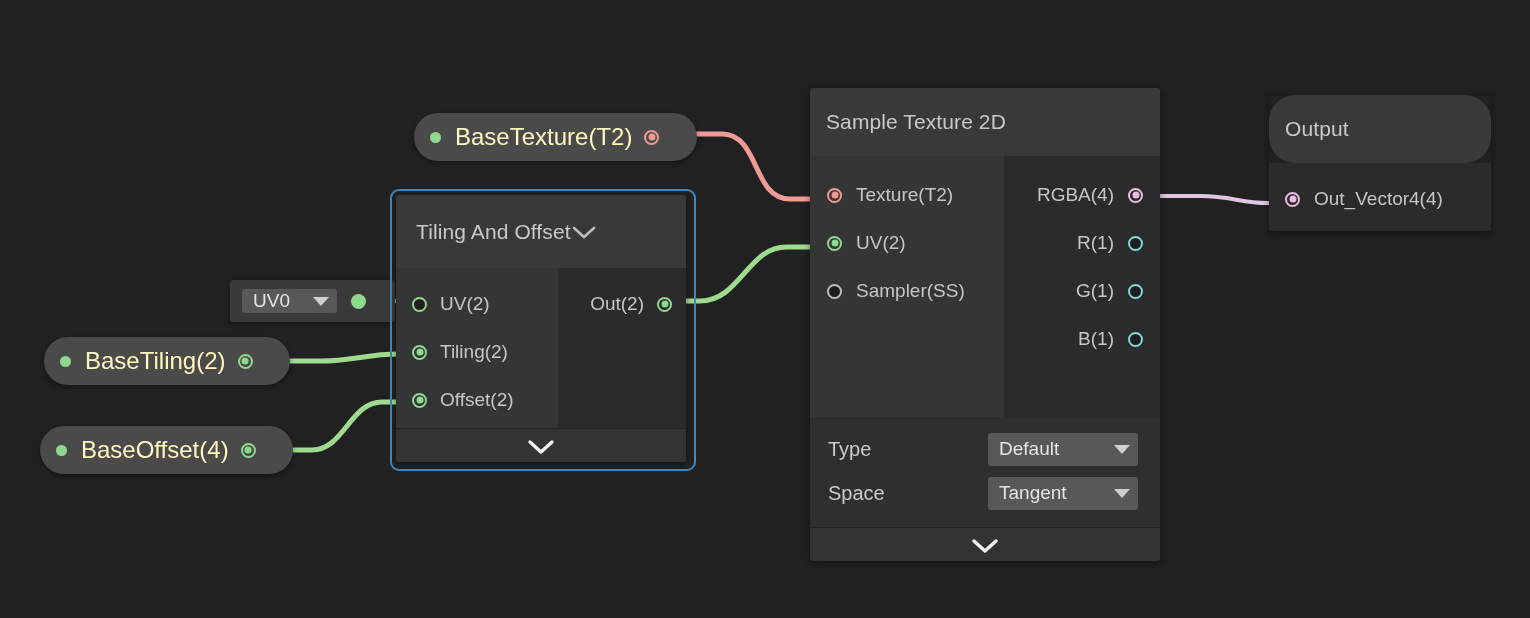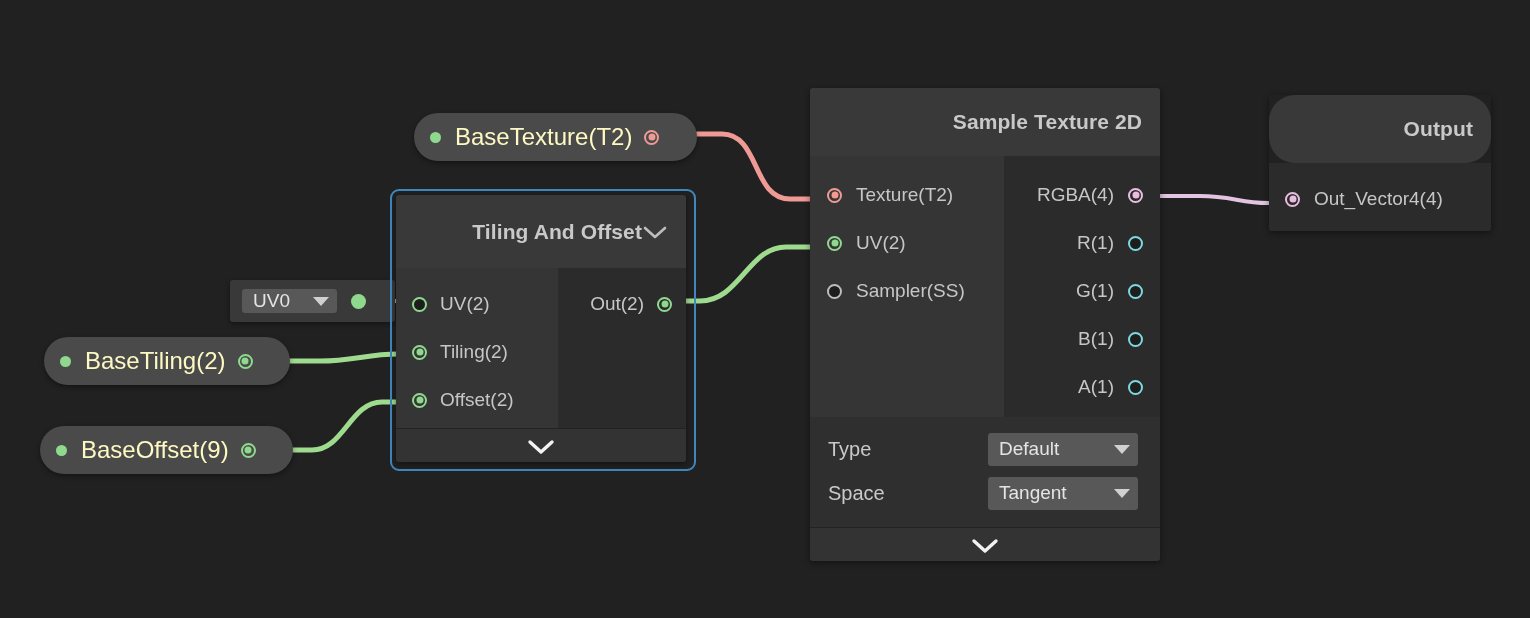--- a/index.html
+++ b/index.html
@@ -10,21 +10,21 @@
   }
   .canvas{position:absolute;inset:0;background:#212121;}
 
   
   svg.wires{position:absolute;left:0;top:0;width:1530px;height:618px;pointer-events:none;}
 
   
   .node{position:absolute;border-radius:3px;overflow:hidden;
         box-shadow:0 2px 6px rgba(0,0,0,.45);}
   .node-header{background:#393939;color:#c4c4c4;display:flex;align-items:center;
-        justify-content:flex-end;box-sizing:border-box;font-weight:bold;}
+        justify-content:flex-start;box-sizing:border-box;}
   .node-title{font-size:21px;color:#c9c9c9;letter-spacing:.1px;white-space:nowrap;}
   .node-body{background:#2b2b2b;display:flex;}
   .col-in{background:#353535;box-sizing:border-box;text-align:center;}
   .col-out{background:#2b2b2b;box-sizing:border-box;}
   .slot{display:flex;align-items:center;height:48px;box-sizing:border-box;}
   .slot.out{justify-content:flex-end;}
   .slot-label{font-size:19px;color:#c6c6c6;white-space:nowrap;}
   .collapse-bar{background:#333;display:flex;align-items:center;justify-content:center;
         border-top:1px solid #232323;}
 
@@ -102,21 +102,21 @@
   </div>
 
   <div class="pill" style="left:44px;top:337px;width:246px;">
     <span class="pill-dot"></span>
     <span class="pill-label">BaseTiling(2)</span>
     <span class="port filled p-green"></span>
   </div>
 
   <div class="pill" style="left:40px;top:426px;width:253px;">
     <span class="pill-dot"></span>
-    <span class="pill-label">BaseOffset(9)</span>
+    <span class="pill-label">BaseOffset(4)</span>
     <span class="port filled p-green"></span>
   </div>
 
   <div class="uvnode" style="left:230px;top:280px;width:165px;height:42px;">
     <div class="dropdown" style="width:95px;height:24px;">
       <span class="dd-label">UV0</span>
       <span class="caret"></span>
     </div>
     <span class="dot-port" style="margin-left:14px;"></span>
   </div>
@@ -195,24 +195,20 @@
           <span class="port hollow p-cyan"></span>
         </div>
         <div class="slot out">
           <span class="slot-label" style="margin-right:14px;">G(1)</span>
           <span class="port hollow p-cyan"></span>
         </div>
         <div class="slot out">
           <span class="slot-label" style="margin-right:14px;">B(1)</span>
           <span class="port hollow p-cyan"></span>
         </div>
-        <div class="slot out">
-          <span class="slot-label" style="margin-right:14px;">A(1)</span>
-          <span class="port hollow p-cyan"></span>
-        </div>
       </div>
     </div>
 
     <div class="settings">
       <div class="srow">
         <span class="skey">Type</span>
         <div class="dropdown" style="width:150px;height:33px;">
           <span class="dd-label">Default</span>
           <span class="caret"></span>
         </div>

